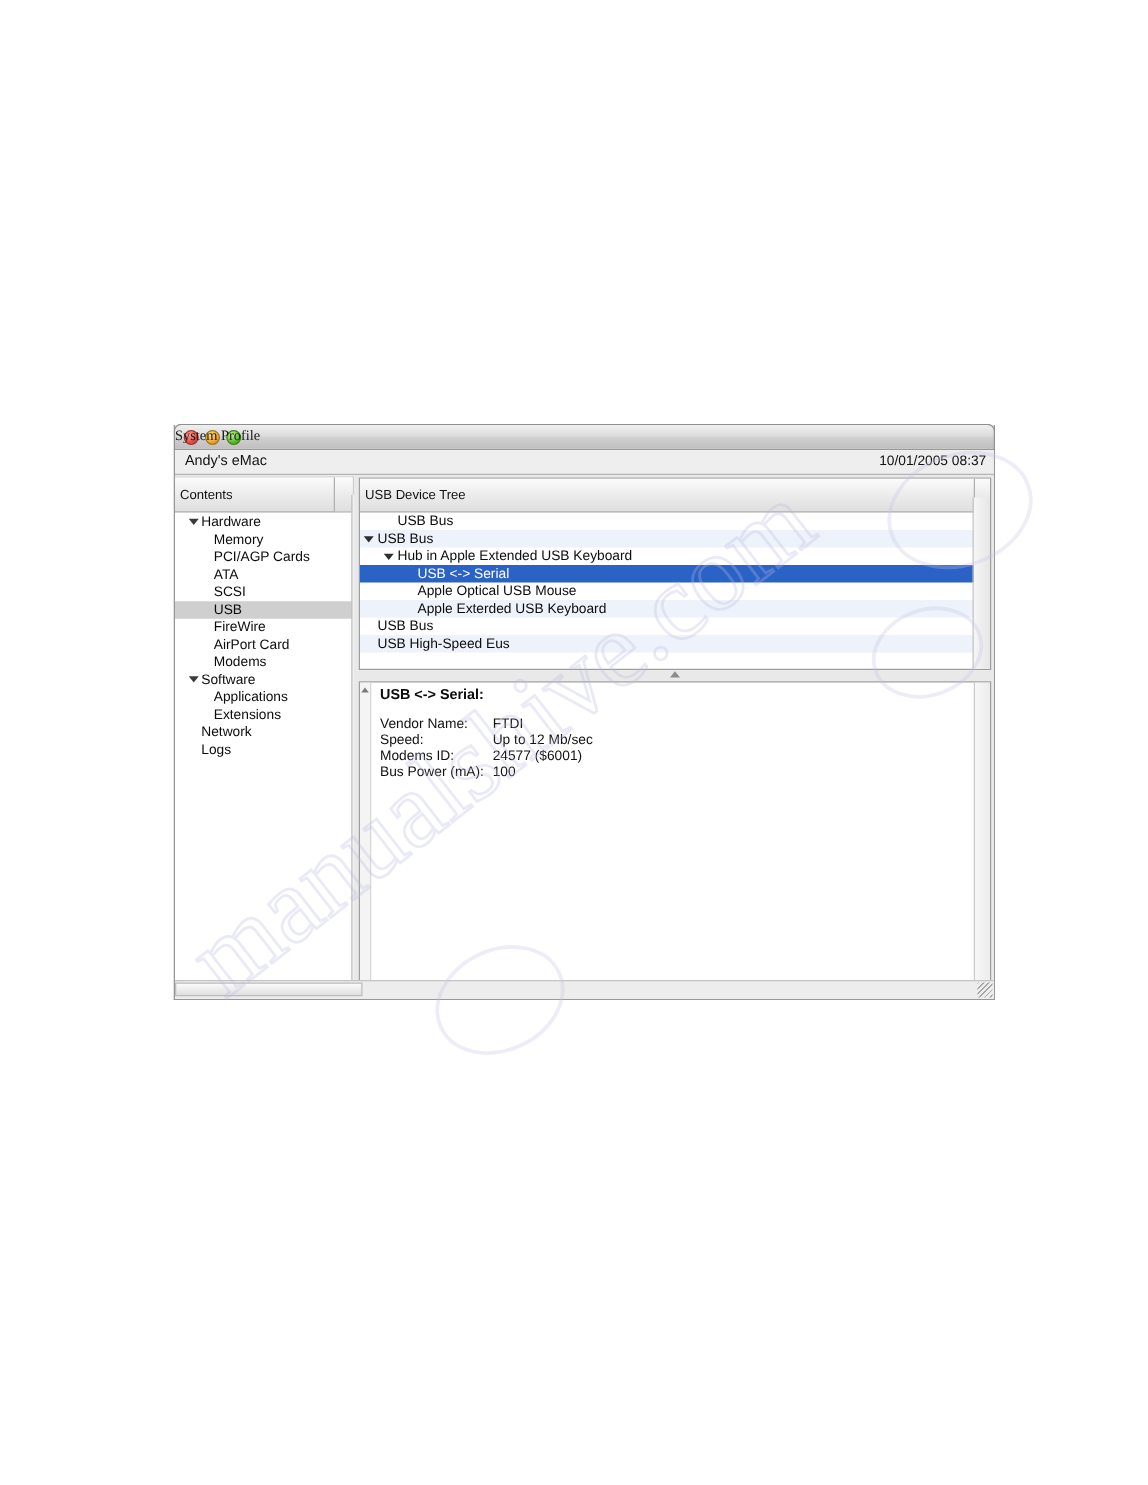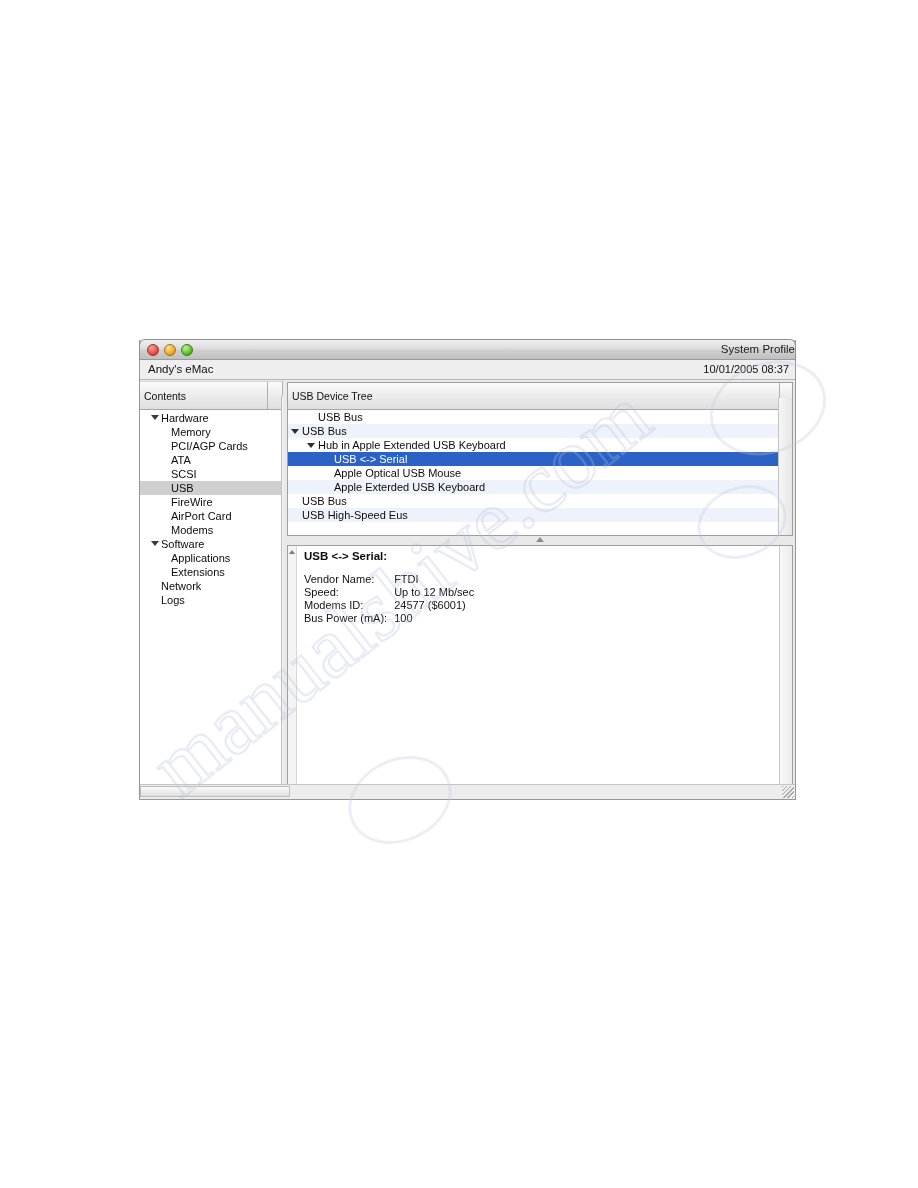--- a/index.html
+++ b/index.html
@@ -52,24 +52,24 @@
     border: 1px solid #8f8f8f;
     border-bottom: 1px solid #9a9a9a;
     border-radius: 6px 6px 0 0;
     position: relative;
     box-sizing: border-box;
     margin: -1px -1px 0 -1px;
   }
   .title-text {
     position: absolute;
     left: 0; right: 0; top: 3px;
-    text-align: right;
+    text-align: left;
     font-size: 11.5px;
     color: #1a1a1a;
-    font-family: Liberation Sans, sans-serif;
+    font-family: Liberation Serif, serif;
   }
   .traffic {
     position: absolute;
     left: 7px; top: 4px;
     display: flex;
     gap: 5px;
   }
   .tl { width: 12px; height: 12px; border-radius: 50%; box-sizing: border-box; }
   .tl-close  { background: radial-gradient(circle at 35% 28%, #ff9d92 0%, #e8564b 55%, #b32d25 100%); border: 1px solid #96352e; }
   .tl-min    { background: radial-gradient(circle at 35% 28%, #ffdf8d 0%, #f2ad33 55%, #bd7d12 100%); border: 1px solid #9c761c; }

